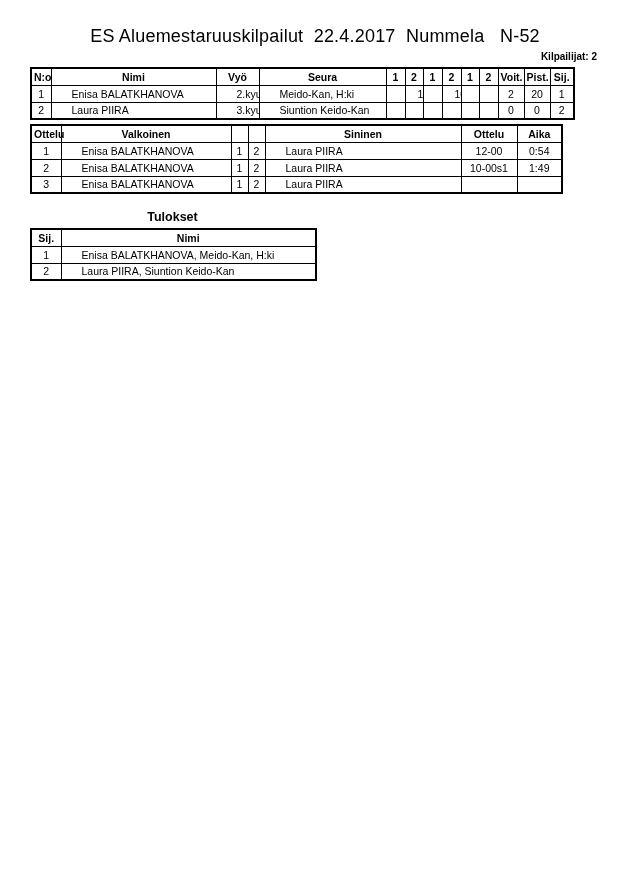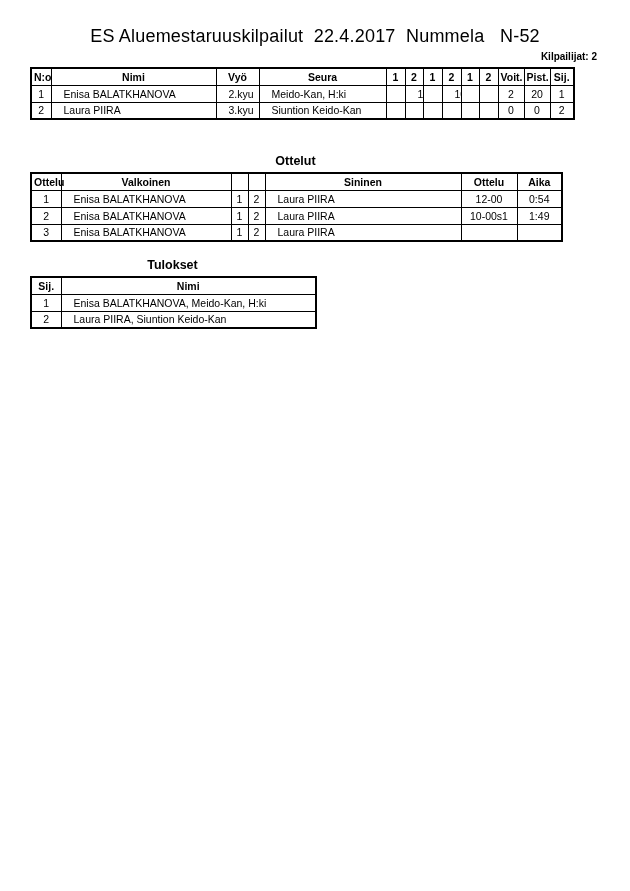--- a/index.html
+++ b/index.html
@@ -23,21 +23,21 @@
 
   table { border-collapse:collapse; table-layout:fixed; margin-left:30px; margin-top:5px; }
   table { border:2px solid #000; }
   th, td {
     border:1px solid #000; height:17px; font-size:10.5px;
     padding:0 2px; white-space:nowrap; vertical-align:middle;
   }
   th { font-weight:bold; text-align:center; overflow:visible; }
   td { overflow:hidden; }
   td.c { text-align:center; }
-  td.l { text-align:left; padding-left:12px; }
+  td.l { text-align:left; padding-left:20px; }
   td.score { text-align:left; padding-left:12px; }
   .tbl-kilpailijat { width:543px; }
   .tbl-ottelut { width:531px; margin-top:4px; }
   .tbl-tulokset { width:285px; margin-top:4px; }
 </style>
 </head>
 <body>
 
 <div class="page">
 
@@ -105,21 +105,20 @@
         <td class="score"></td>
         <td class="score"></td>
         <td class="score"></td>
         <td class="c">0</td>
         <td class="c">0</td>
         <td class="c">2</td>
       </tr>
     </tbody>
   </table>
 
-  <div class="heading heading-ottelut">Ottelut</div>
 
   <table class="tbl-ottelut">
     <colgroup>
       <col style="width:30px">
         <col style="width:170px">
         <col style="width:17px">
         <col style="width:17px">
       <col style="width:196px">
         <col style="width:56px">
         <col style="width:45px">

